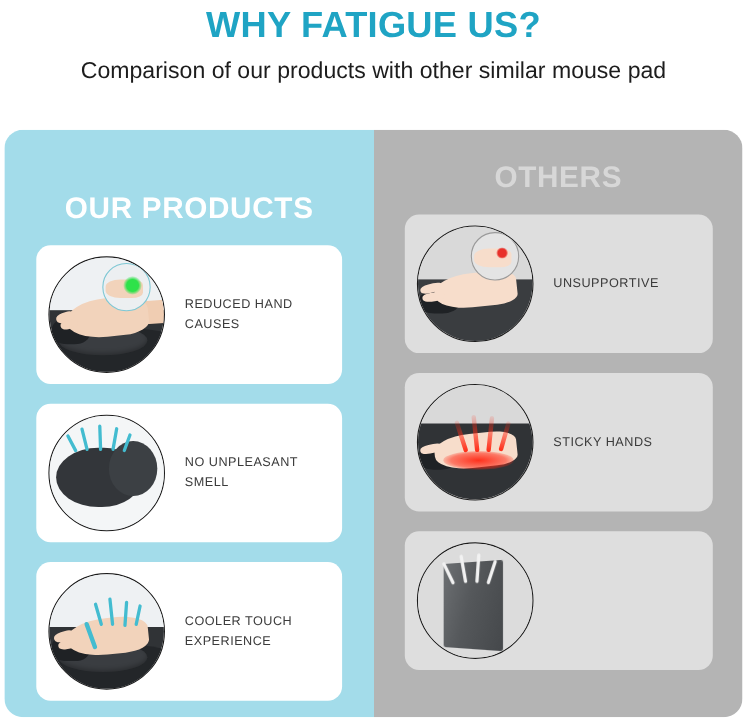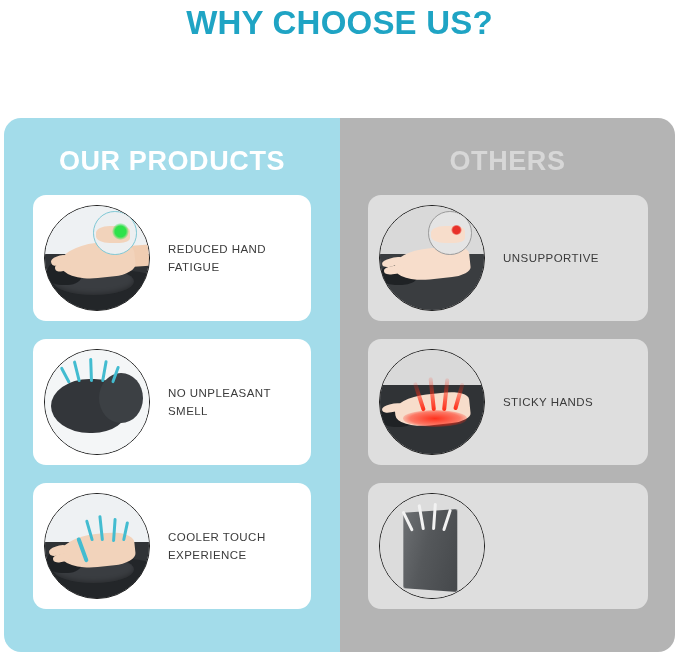--- a/index.html
+++ b/index.html
@@ -69,21 +69,21 @@
     background: #b4b4b4;
   }
   .col-head {
     text-align: center;
     font-size: 27px;
     font-weight: bold;
     letter-spacing: 0.6px;
     padding-top: 28px;
     font-family: "Liberation Sans", sans-serif;
   }
-  .col-ours .col-head { color: #ffffff; }
+  .col-ours .col-head { color: #ffffff; margin-top: 28px; }
   .col-others .col-head { color: #d7d7d7; }
 
   .cards {
     padding: 18px 29px 0 29px;
     box-sizing: border-box;
   }
   .col-others .cards { padding-left: 28px; padding-right: 27px; }
 
   .card {
     height: 126px;
@@ -296,21 +296,22 @@
     width: 42%;
     height: 48%;
     background: #3c4044;
     border-radius: 50%;
   }
 </style>
 </head>
 <body>
 
 <div class="header">
-  <h1 class="main-title">WHY CHOOSE US?</h1>
+  <h1 class="main-title">WHY FATIGUE US?</h1>
+  <p class="subtitle">Comparison of our products with other similar mouse pad</p>
 </div>
 
 <div class="panel">
 
   <div class="col col-ours">
     <div class="col-head">OUR PRODUCTS</div>
 
     <div class="cards">
 
       <div class="card">
@@ -323,21 +324,21 @@
           <div class="forearm"></div>
           <div class="hand hand-main"></div>
           <div class="finger" style="left:6%; top:48%; width:16%; height:9%; transform:rotate(-18deg);"></div>
           <div class="finger" style="left:10%; top:55%; width:15%; height:8%; transform:rotate(-12deg);"></div>
           <div class="inset">
             <div class="inset-hand"></div>
             <div class="glow-green"></div>
           </div>
         </div>
         <div class="card-text">
-          <span>REDUCED HAND FATIGUE</span>
+          <span>REDUCED HAND CAUSES</span>
         </div>
       </div>
 
       <div class="card">
         <div class="card-figure">
           <div style="position:absolute; inset:0; background:#f4f6f7;"></div>
           <div class="pad-top"></div>
           <div class="pad-top-rest"></div>
           <div class="wisp wisp-cyan" style="left:22%; top:14%; height:18px; transform:rotate(-28deg);"></div>
           <div class="wisp wisp-cyan" style="left:32%; top:10%; height:22px; transform:rotate(-14deg);"></div>

